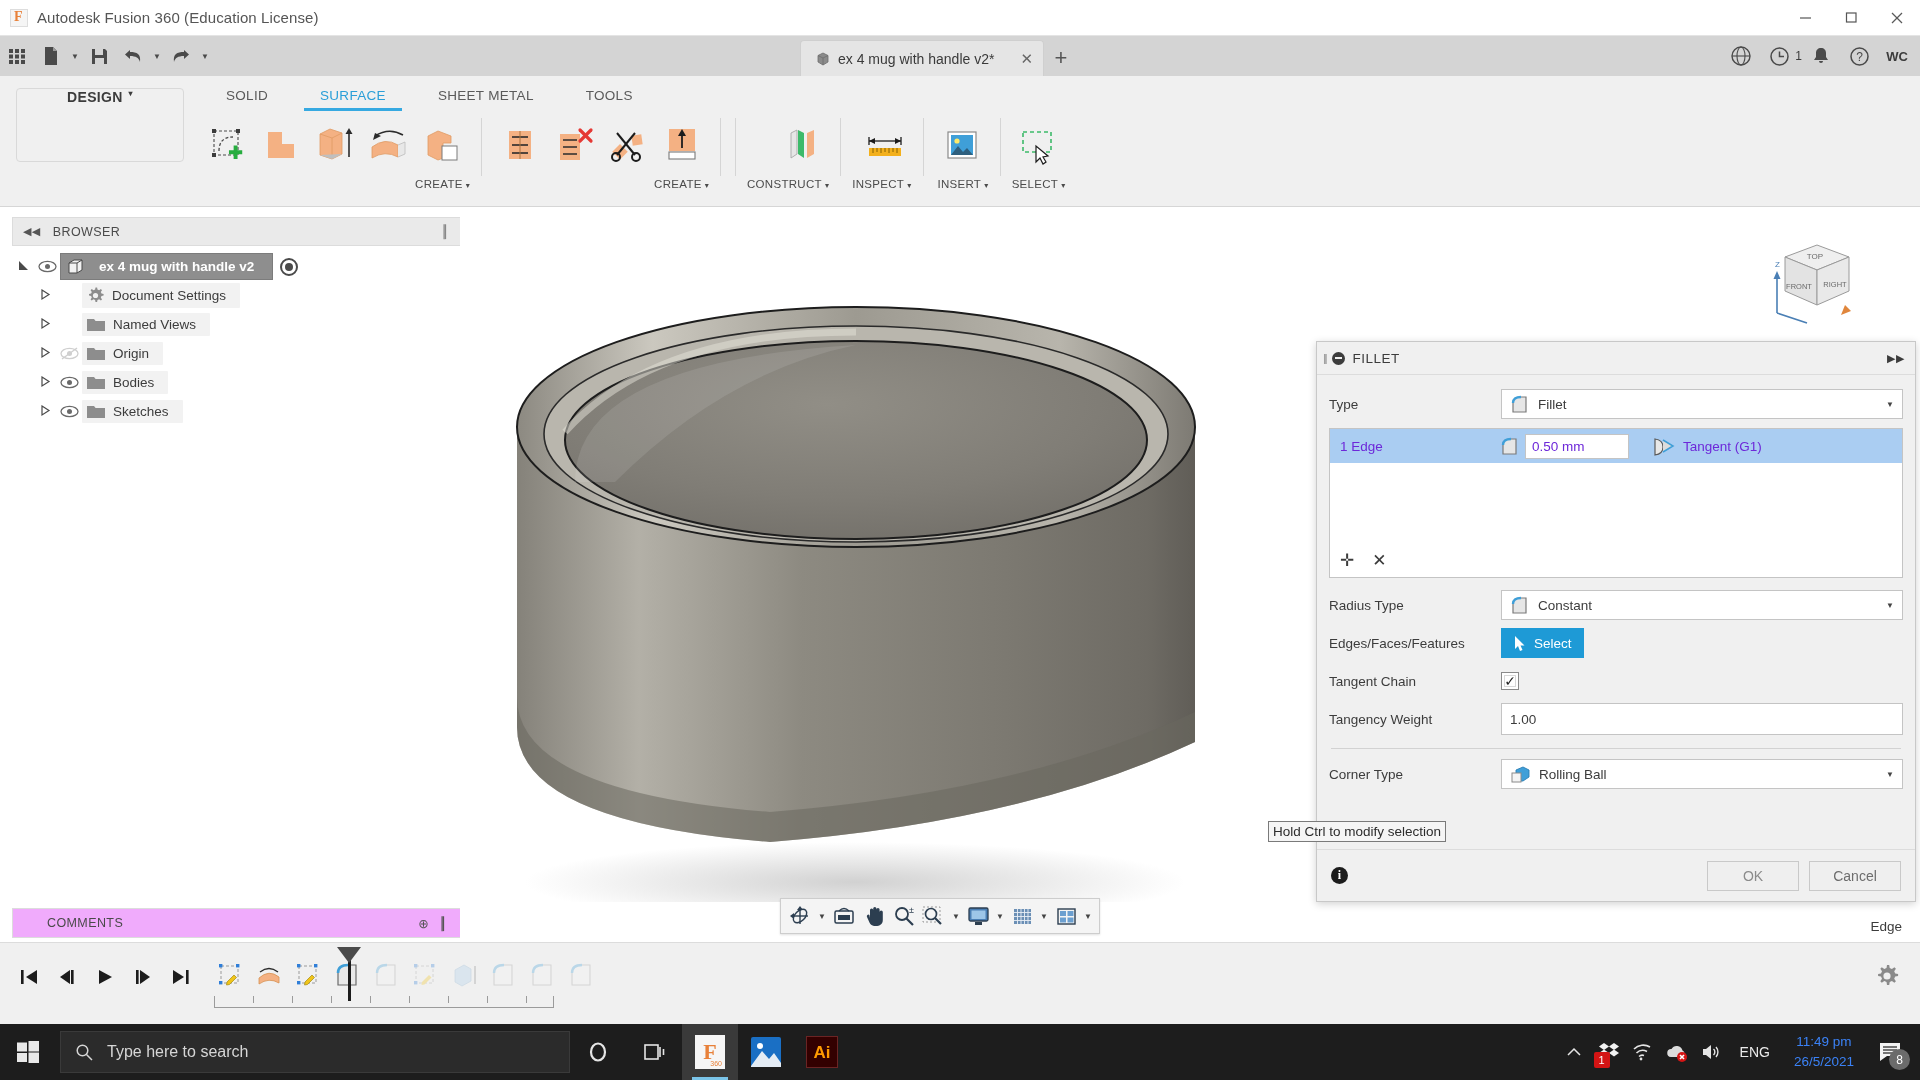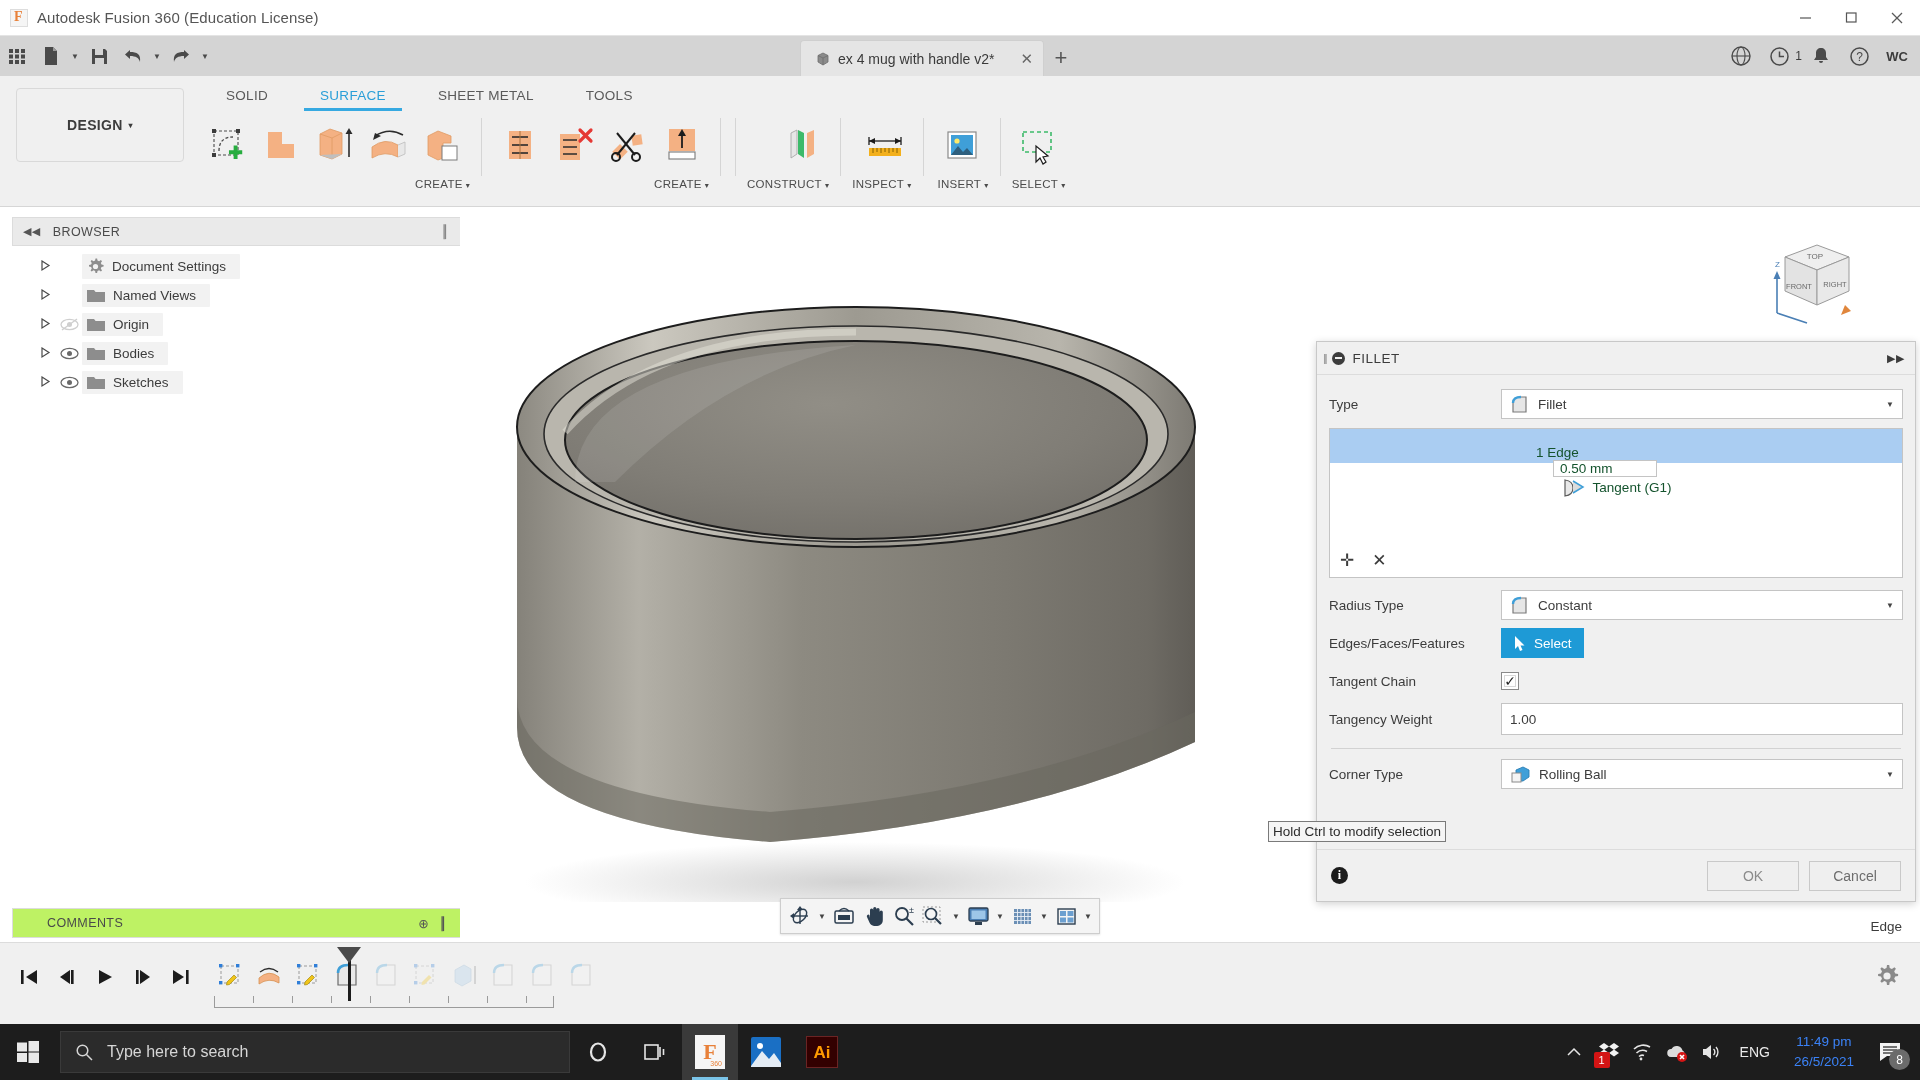--- a/index.html
+++ b/index.html
@@ -77,21 +77,21 @@
   .badge-num{ font-size:12px; color:#3c3c3c; margin-left:-3px;}
 
   
   .ribbon {
     position:absolute; left:0; top:76px; width:1920px; height:131px;
     background:#f0f0f0; border-bottom:1px solid #d6d6d6;
   }
   .ws-switch {
     position:absolute; left:16px; top:12px; width:168px; height:74px;
     border:1px solid #d9d9d9; border-radius:4px; background:#f0f0f0;
-    display:flex; align-items:center; justify-content:center;
+    display:flex; justify-content:center;
     font-size:14px; font-weight:bold; color:#3c3c3c; letter-spacing:.3px;
   }
   .ws-switch .car{ font-size:8px; margin-left:6px; }
   .tabs-row { position:absolute; left:200px; top:8px; display:flex; }
   .rib-tab {
     padding:4px 26px 8px; font-size:13.5px; color:#5a5a5a;
     position:relative; letter-spacing:.3px;
   }
   .rib-tab.active{ color:#2a9fd8; }
   .rib-tab.active::after{
@@ -130,21 +130,21 @@
   }
   .root-chip .tlabel { color:#fff; margin-left:14px; }
   .radio-dot {
     width:18px;height:18px;border-radius:50%;border:2px solid #4a4a4a;
     display:flex;align-items:center;justify-content:center; margin-left:7px;
   }
   .radio-dot i{ width:8px;height:8px;border-radius:50%;background:#4a4a4a; display:block;}
 
   .comments {
     position:absolute; left:12px; top:908px; width:450px; height:30px;
-    background:#bef264; border:1px solid #dcdcdc;
+    background:#f0abfc; border:1px solid #dcdcdc;
     display:flex; align-items:center; font-size:12.5px; color:#4a4a4a; letter-spacing:.4px;
   }
   .comments .lbl{ margin-left:34px;}
   .comments .plus{ margin-left:auto; margin-right:8px; color:#555;}
 
   
   .viewport {
     position:absolute; left:460px; top:207px; width:1460px; height:735px;
     background:#ffffff; overflow:hidden;
   }
@@ -188,21 +188,21 @@
     height:30px; background:#fff; border:1px solid #c4c4c4;
     display:flex; align-items:center; padding:0 8px; font-size:13.5px; color:#3c3c3c;
   }
   .fsel .car{ margin-left:auto; font-size:8px; color:#444;}
   .fsel .mi{ margin-right:8px; flex:none; }
   .flist {
     margin-top:5px; background:#fff; border:1px solid #c4c4c4; height:150px; position:relative;
   }
   .flist-row {
     height:34px; background:#aacdf2; display:flex; align-items:center; padding:16px 10px;
-    font-size:13.5px; color:#14532d;flex-direction:column;
+    font-size:13.5px; color:#6d28d9;
   }
   .flist-row .edge-lbl { width:160px; }
   .flist-row .val-box {
     background:#fff; border:1px solid #c4c4c4; height:25px; width:104px;
     display:flex; align-items:center; padding:0 6px; font-size:13.5px; margin-right:22px;
   }
   .flist-row .tang { display:flex; align-items:center; gap:8px; }
   .flist-tools{ position:absolute; left:10px; bottom:6px; display:flex; gap:18px; color:#3c3c3c; font-size:17px;}
   .hidden-row { height:38px; display:flex; align-items:center; margin-top:8px;}
   .hidden-row .flbl{ width:172px; font-size:13.5px; color:#3c3c3c;}
@@ -644,20 +644,44 @@
     </div>
   </div>
 
   <div class="browser-hdr">
     <span class="collapse">◀◀</span>
     <span>BROWSER</span>
     <span class="grip">▕▏</span>
   </div>
 
   <div class="tree">
+    <div class="trow">
+      <div class="tri open">
+        <svg width="13" height="13" viewBox="0 0 13 13">
+            <path d="M2 2 L11 11 L2 11 Z" fill="#4a4a4a"></path>
+          </svg>
+      </div>
+      <div class="eye">
+        <svg width="19" height="13" viewBox="0 0 19 13">
+            <ellipse cx="9.5" cy="6.5" rx="8.5" ry="5.2" fill="none" stroke="#6a6a6a" stroke-width="1.3"></ellipse>
+            <circle cx="9.5" cy="6.5" r="2.5" fill="#6a6a6a"></circle>
+          </svg>
+      </div>
+      <div class="root-chip">
+        <svg width="19" height="19" viewBox="0 0 19 19">
+          <path d="M3 6 L8 3 L16 3 L16 13 L11 16 L3 16 Z" fill="#f2f2f2" stroke="#4a4a4a" stroke-width="1"></path>
+          <path d="M3 6 L11 6 L16 3" fill="none" stroke="#4a4a4a" stroke-width="1"></path>
+          <path d="M11 6 L11 16" fill="none" stroke="#4a4a4a" stroke-width="1"></path>
+        </svg>
+        <span class="tlabel">ex 4 mug with handle v2</span>
+      </div>
+      <div class="radio-dot">
+          <i></i>
+        </div>
+    </div>
 
     <div class="trow" style="padding-left:22px">
       <div class="tri">
         <svg width="12" height="13" viewBox="0 0 12 13">
             <path d="M3 2 L10 6.5 L3 11 Z" fill="none" stroke="#4a4a4a" stroke-width="1.2"></path>
           </svg>
       </div>
       <div class="eye"></div>
       <div class="tlabelwrap">
         <svg width="19" height="19" viewBox="0 0 19 19">

